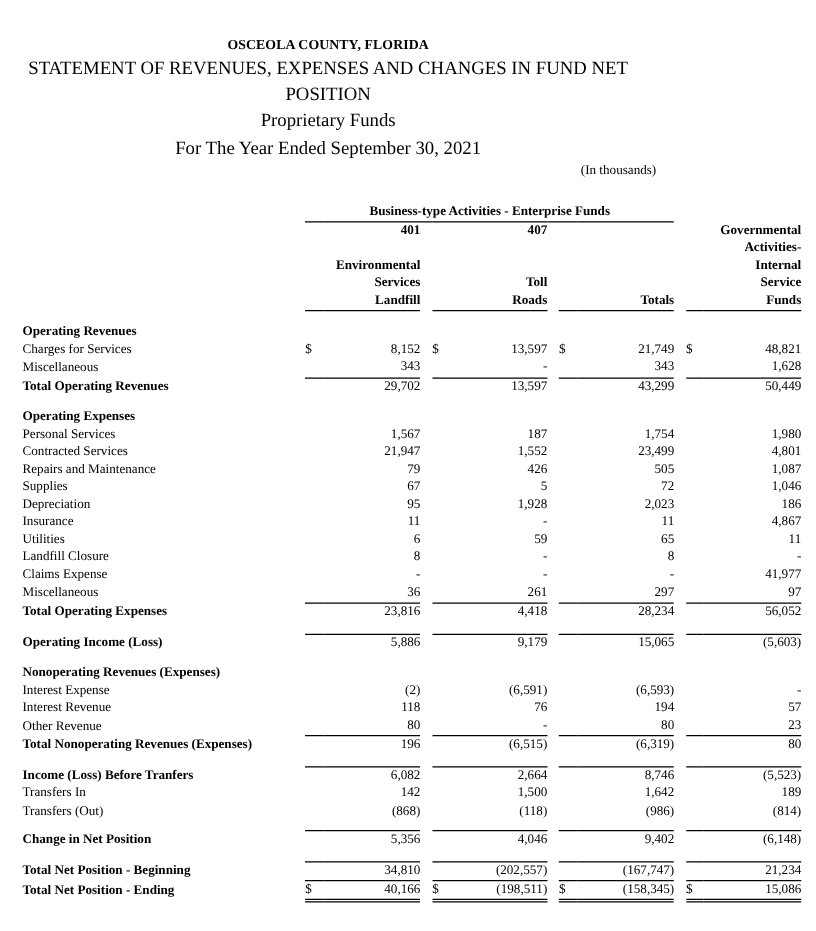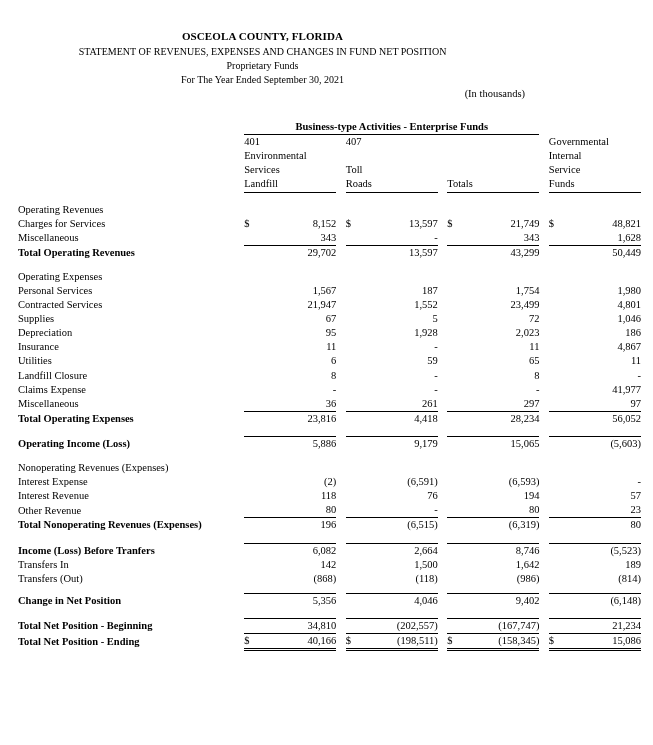--- a/index.html
+++ b/index.html
@@ -28,21 +28,21 @@
     text-align: center;
     padding-top: 29px;
     line-height: 1.42;
   }
   .title-main {
     font-weight: bold;
     font-size: 11px;
     letter-spacing: 0.1px;
   }
   .title-sub {
-    font-size: 10px;
+    font-size: 15px;
   }
   .title-small {
     font-size: 10.5px;
     text-align: right;
   }
 
   
   table.stmt {
     border-collapse: collapse;
     width: 623px;
@@ -59,41 +59,41 @@
   }
 
   
   col.c-label { width: 216px; }
   col.c-cur   { width: 14px; }
   col.c-num   { width: 74px; }
   col.c-gap   { width: 9px; }
 
   
   .lbl          { text-align: left; }
-  .lbl-head     { font-weight: normal; }
+  .lbl-head     { font-weight: bold; }
   .lbl-item     { padding-left: 14px; margin-top: 13px; }
   .lbl-total    { font-weight: bold; }
   .lbl-subtotal { font-weight: bold; padding-left: 16px; }
 
   
   .num { text-align: right; padding-right: 2px; }
   .cur { text-align: left; padding-left: 1px; }
 
   
   .rule-top   { border-top: 1px solid #000; }
   .rule-dbl   { border-bottom: 3px double #000; }
 
   
   .sp-row td { height: 10px; line-height: 10px; font-size: 0; }
   .sp-row-sm td { height: 7px; line-height: 7px; font-size: 0; }
 
   
   .hdr td {
-    text-align: left;
-    font-weight: normal;
+    text-align: right;
+    font-weight: bold;
     font-size: 10.5px;
     line-height: 13.4px;
     vertical-align: bottom;
   }
   .hdr-span {
     border-bottom: 1.4px solid #000;
     font-weight: bold;
     text-align: center;
     font-size: 10.5px;
     padding-bottom: 1px;
@@ -144,20 +144,30 @@
       <td></td>
       <td colspan="2">401</td>
       <td></td>
       <td colspan="2">407</td>
       <td></td>
       <td colspan="2"></td>
       <td></td>
       <td colspan="2">Governmental</td>
     </tr>
 
+    <tr class="hdr">
+      <td></td>
+      <td colspan="2"></td>
+          <td></td>
+      <td colspan="2"></td>
+          <td></td>
+      <td colspan="2"></td>
+          <td></td>
+      <td colspan="2">Activities-</td>
+    </tr>
 
     <tr class="hdr">
       <td></td>
       <td colspan="2">Environmental</td>
       <td></td>
       <td colspan="2"></td>
       <td></td>
       <td colspan="2"></td>
       <td></td>
       <td colspan="2">Internal</td>
@@ -271,20 +281,34 @@
       <td></td>
           <td class="num">1,552</td>
           <td></td>
       <td></td>
           <td class="num">23,499</td>
           <td></td>
       <td></td>
           <td class="num">4,801</td>
     </tr>
     <tr>
+      <td class="lbl lbl-item">Repairs and Maintenance</td>
+      <td></td>
+          <td class="num">79</td>
+          <td></td>
+      <td></td>
+          <td class="num">426</td>
+          <td></td>
+      <td></td>
+          <td class="num">505</td>
+          <td></td>
+      <td></td>
+          <td class="num">1,087</td>
+    </tr>
+    <tr>
       <td class="lbl lbl-item">Supplies</td>
       <td></td>
           <td class="num">67</td>
           <td></td>
       <td></td>
           <td class="num">5</td>
           <td></td>
       <td></td>
           <td class="num">72</td>
           <td></td>

